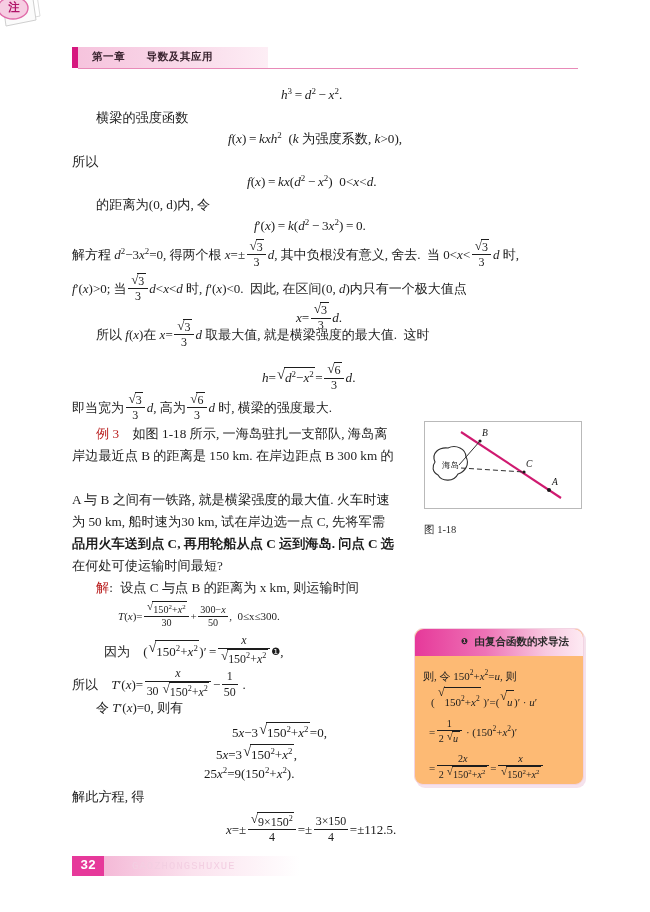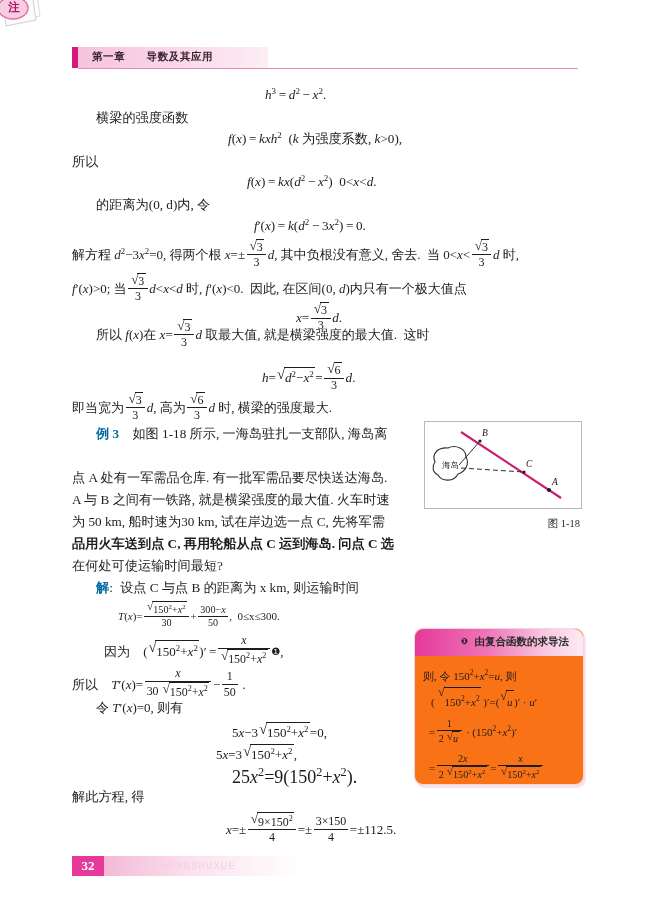--- a/index.html
+++ b/index.html
@@ -73,21 +73,21 @@
     font-size: 13.2px;
     line-height: 1.5;
     color: #1d1d1d;
     white-space: nowrap;
   }
   .ctr {
     position: absolute;
     font-size: 13.2px;
     white-space: nowrap;
   }
-  .pink { color: #0369a1; font-weight: bold; }
+  .pink { color: #b91c1c; font-weight: normal; }
 
   
   .mi { font-style: italic; font-family: "Liberation Serif", serif; }
   .supn { font-size: 0.68em; vertical-align: super; font-style: normal; }
 
   .frac {
     display: inline-block;
     vertical-align: -0.52em;
     text-align: center;
     line-height: 1.12;
@@ -141,37 +141,37 @@
     left: 0;
     top: 0;
     width: 156px;
     height: 86px;
     border: 1px solid #b9b9b9;
     background: #ffffff;
   }
   .figure-cap {
     position: absolute;
     left: 0;
-    top: 96px;
+    top: 102px;
     width: 156px;
-    text-align: right;
+    text-align: left;
     font-size: 10.5px;
     color: #2a2a2a;
     white-space: nowrap;
   }
 
   
   .note {
     position: absolute;
     left: 414px;
     top: 628px;
     width: 168px;
     height: 155px;
     border-radius: 9px;
-    background: #f97316;
+    background: #fdba74;
     border: 1px solid #f2d4e3;
     box-shadow: 2px 3px 0 rgba(233,190,213,0.45);
     overflow: hidden;
   }
   .note-head {
     position: absolute;
     left: 0;
     top: 0;
     width: 168px;
     height: 27px;
@@ -216,21 +216,21 @@
     height: 22px;
   }
   .footer-num {
     position: absolute;
     left: 0;
     top: 0;
     width: 32px;
     height: 20px;
     background: #e6399a;
     color: #ffffff;
-    font-family: Liberation Serif, serif;
+    font-family: Liberation Mono, monospace;
     font-size: 13px;
     font-weight: bold;
     text-align: center;
     line-height: 20px;
   }
   .footer-grad {
     position: absolute;
     left: 32px;
     top: 0;
     width: 196px;
@@ -257,21 +257,21 @@
     <div class="header-bar"></div>
     <div class="header-chip"></div>
     <div class="header-text">
       <span>第一章</span>
       &nbsp;&nbsp;&nbsp;
       <span>导数及其应用</span>
     </div>
     <div class="header-rule"></div>
   </div>
 
-  <div class="ctr" style="left:265px; top:86px;">
+  <div class="ctr" style="left:281px; top:86px;">
     <span class="mi">h</span><span class="supn">3</span> = <span class="mi">d</span><span class="supn">2</span> − <span class="mi">x</span><span class="supn">2</span>.
   </div>
 
   <div class="blk" style="left:96px; top:108px;">横梁的强度函数</div>
 
   <div class="ctr" style="left:228px; top:130px;">
     <span class="mi">f</span>(<span class="mi">x</span>) = <span class="mi">kxh</span><span class="supn">2</span>&nbsp;&nbsp;(<span class="mi">k</span> 为强度系数, <span class="mi">k</span>&gt;0),
   </div>
 
   <div class="blk" style="left:72px; top:152px;">所以</div>
@@ -307,21 +307,21 @@
   </div>
 
   <div class="blk" style="left:72px; top:392px; font-size:13px;">
     即当宽为<span class="frac"><span class="num"><span class="sqrt"><span class="rad">√</span><span class="bod">3</span></span></span><span class="den">3</span></span><span class="mi">d</span>, 高为<span class="frac"><span class="num"><span class="sqrt"><span class="rad">√</span><span class="bod">6</span></span></span><span class="den">3</span></span><span class="mi">d</span> 时, 横梁的强度最大.
   </div>
 
   <div class="blk" style="left:96px; top:424px;">
     <span class="pink">例 3</span>
     <span style="margin-left:10px;">如图 1-18 所示, 一海岛驻扎一支部队, 海岛离</span>
   </div>
-  <div class="blk" style="left:72px; top:468px;">点 A 处有一军需品仓库. 有一批军需品要尽快送达海岛.</div>
+  <div class="blk" style="left:72px; top:446px;">岸边最近点 B 的距离是 150 km. 在岸边距点 B 300 km 的</div>
   <div class="blk" style="left:72px; top:490px;">A 与 B 之间有一铁路, 就是横梁强度的最大值.  火车时速</div>
   <div class="blk" style="left:72px; top:512px;">为 50 km, 船时速为30 km, 试在岸边选一点 C, 先将军需</div>
   <div class="blk" style="left:72px; top:534px;font-weight:bold;">品用火车送到点 C, 再用轮船从点 C 运到海岛. 问点 C 选</div>
   <div class="blk" style="left:72px; top:556px;">在何处可使运输时间最短?</div>
 
   <div class="figure-wrap">
     <div class="figure-box">
       <svg width="156" height="86" viewBox="0 0 156 86">
 
         <line x1="36" y1="10" x2="136" y2="76" stroke="#cf1a70" stroke-width="2.1"></line>
@@ -367,21 +367,21 @@
   <div class="blk" style="left:96px; top:698px; font-size:13px;">
     令 <span class="mi">T</span>′(<span class="mi">x</span>)=0, 则有
   </div>
 
   <div class="ctr" style="left:232px; top:722px; font-size:13px;">
     5<span class="mi">x</span>−3<span class="sqrt"><span class="rad">√</span><span class="bod">150<span class="supn">2</span>+<span class="mi">x</span><span class="supn">2</span></span></span>=0,
   </div>
   <div class="ctr" style="left:216px; top:744px; font-size:13px;">
     5<span class="mi">x</span>=3<span class="sqrt"><span class="rad">√</span><span class="bod">150<span class="supn">2</span>+<span class="mi">x</span><span class="supn">2</span></span></span>,
   </div>
-  <div class="ctr" style="left:232px; top:765px; font-size:18px;">
+  <div class="ctr" style="left:204px; top:765px; font-size:13px;">
     25<span class="mi">x</span><span class="supn">2</span>=9(150<span class="supn">2</span>+<span class="mi">x</span><span class="supn">2</span>).
   </div>
 
   <div class="blk" style="left:72px; top:787px;">解此方程, 得</div>
 
   <div class="ctr" style="left:226px; top:812px; font-size:13px;">
     <span class="mi">x</span>=±<span class="frac"><span class="num"><span class="sqrt"><span class="rad">√</span><span class="bod">9×150<span class="supn">2</span></span></span></span><span class="den">4</span></span>=±<span class="frac"><span class="num">3×150</span><span class="den">4</span></span>=<span>±112.5</span>.
   </div>
 
   <div class="note">

